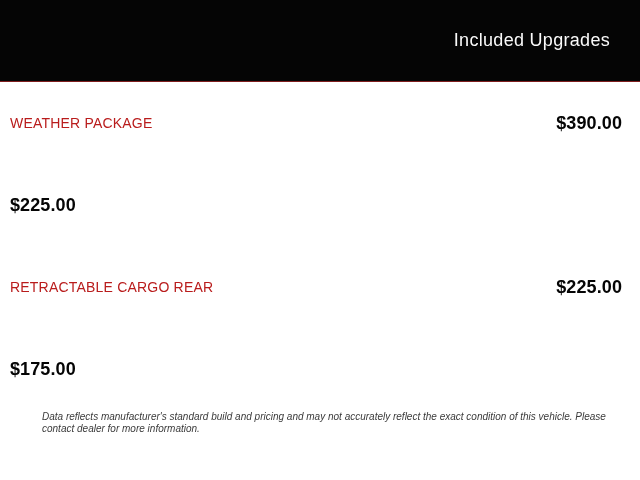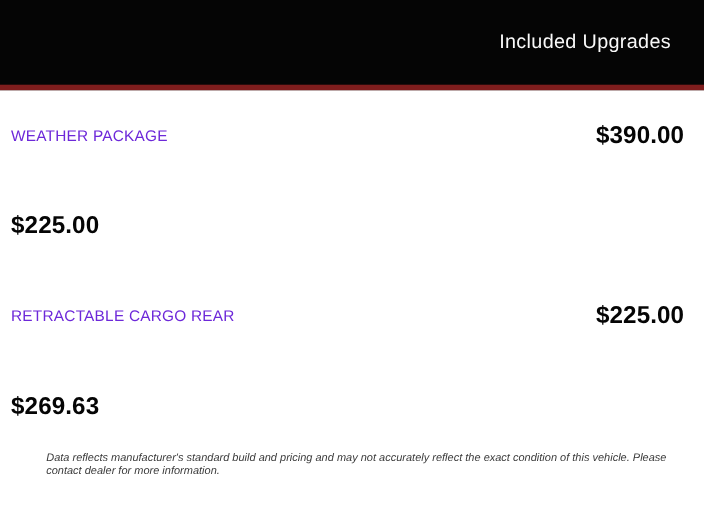--- a/index.html
+++ b/index.html
@@ -5,21 +5,21 @@
   * { margin: 0; padding: 0; box-sizing: border-box; }
   html, body {
     width: 640px; height: 480px;
     background: #ffffff;
     overflow: hidden;
     font-family: "Liberation Sans", sans-serif;
   }
   .header {
     width: 640px; height: 82px;
     background: #050505;
-    border-bottom: 5px solid #7f1d1d;
+    border-bottom: 1px solid #7f1d1d;
     display: flex;
     align-items: center;
     justify-content: flex-end;
     padding-right: 30px;
   }
   .header-title {
     color: #fafafa;
     font-size: 18px;
     font-weight: 400;
     letter-spacing: 0.3px;
@@ -40,25 +40,25 @@
     letter-spacing: 0.1px;
   }
   .row {
     height: 82px;
     display: flex;
     align-items: center;
     justify-content: space-between;
   }
   .row-name {
     font-size: 14px;
-    color: #6d28d9;
+    color: #b91c1c;
     letter-spacing: 0.2px;
   }
   .row-price {
-    font-size: 22px;
+    font-size: 18px;
     font-weight: 700;
     color: #050505;
     letter-spacing: 0.1px;
   }
   .disclaimer {
     margin-top: 1px;
     font-size: 10px;
     font-style: italic;
     color: #3a3a3a;
     line-height: 12px;
@@ -83,18 +83,18 @@
   <div class="row">
     <span class="row-price">$225.00</span>
   </div>
 
   <div class="row">
     <span class="row-name">RETRACTABLE CARGO REAR</span>
     <span class="row-price">$225.00</span>
   </div>
 
   <div class="row">
-    <span class="row-price">$269.63</span>
+    <span class="row-price">$175.00</span>
   </div>
 
   <div class="disclaimer">Data reflects manufacturer's standard build and pricing and may not accurately reflect the exact condition of this vehicle. Please contact dealer for more information.</div>
 
 </div>
 
 </body></html>

